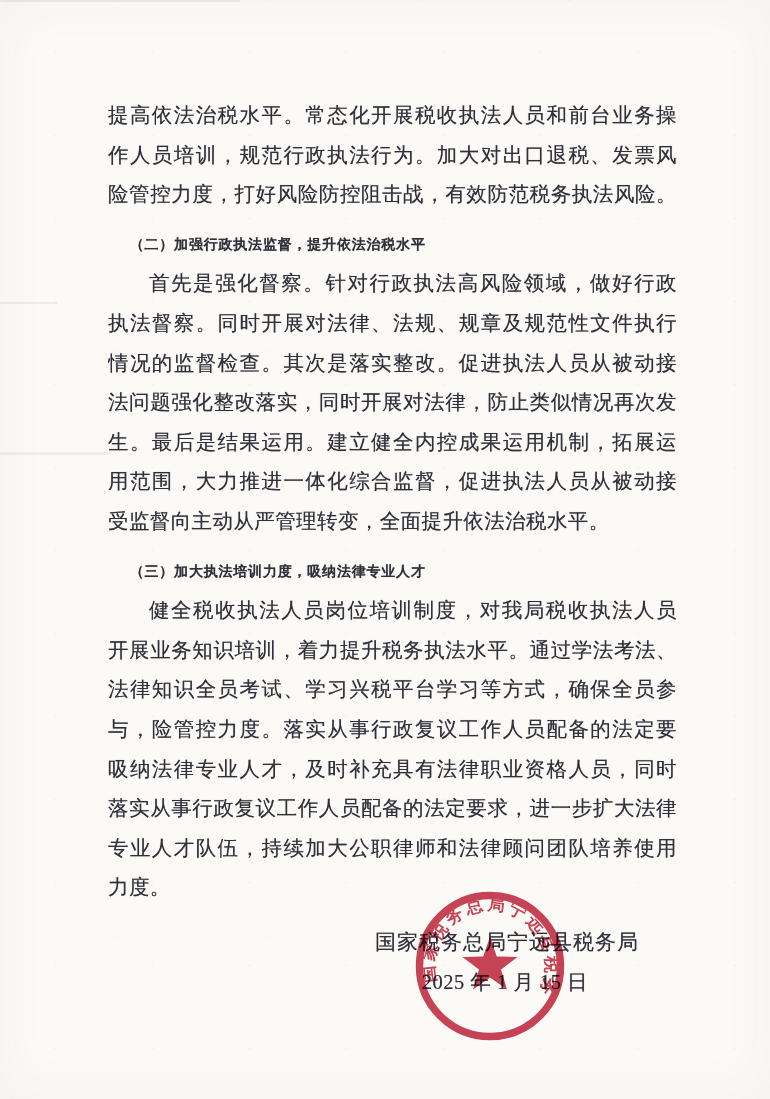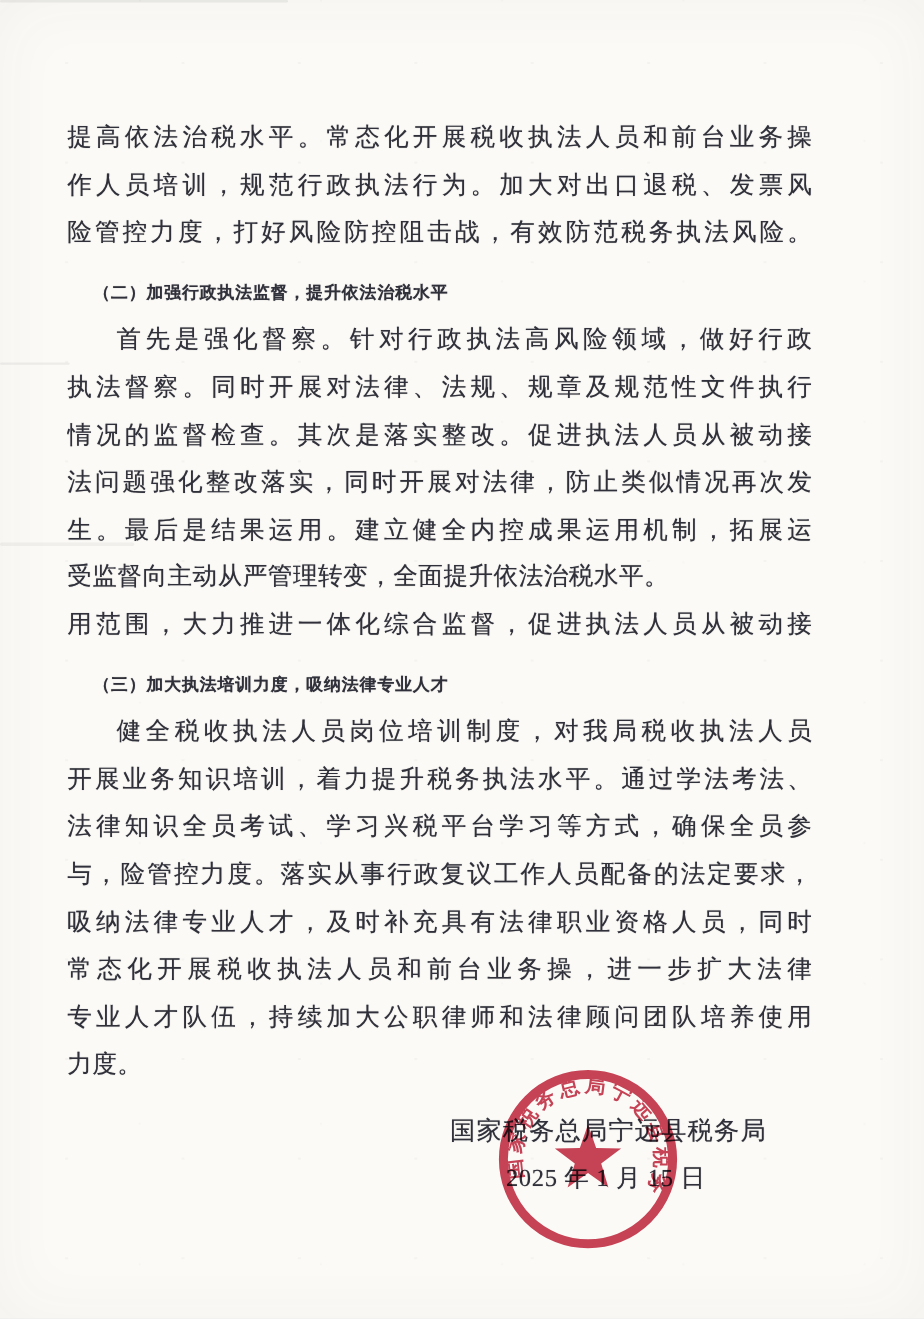--- a/index.html
+++ b/index.html
@@ -17,21 +17,21 @@
       radial-gradient(rgba(130,125,120,0.055) 1px, transparent 1.3px),
       radial-gradient(rgba(120,120,130,0.04) 1px, transparent 1.2px);
     background-size: 97px 83px, 151px 117px;
     background-position: 7px 11px, 41px 59px;
     box-shadow: inset 0 0 55px rgba(60,60,60,0.045);
     overflow: hidden;
     font-family: "Liberation Serif", "DejaVu Serif", serif;
     color: #30303a;
   }
   .doc {
-    padding: 96px 93px 0 56px;
+    padding: 96px 93px 0 108px;
   }
   .ln {
     margin: 0;
     height: 39.6px;
     line-height: 39.6px;
     font-size: 20.5px;
     letter-spacing: 0.4px;
     text-align: justify;
     text-align-last: justify;
     overflow: hidden;
@@ -113,29 +113,29 @@
   <main class="doc">
     <p class="ln">提高依法治税水平。常态化开展税收执法人员和前台业务操</p>
     <p class="ln">作人员培训，规范行政执法行为。加大对出口退税、发票风</p>
     <p class="ln">险管控力度，打好风险防控阻击战，有效防范税务执法风险。</p>
     <p class="ln h">（二）加强行政执法监督，提升依法治税水平</p>
     <p class="ln ind">首先是强化督察。针对行政执法高风险领域，做好行政</p>
     <p class="ln">执法督察。同时开展对法律、法规、规章及规范性文件执行</p>
     <p class="ln">情况的监督检查。其次是落实整改。促进执法人员从被动接</p>
     <p class="ln">法问题强化整改落实，同时开展对法律，防止类似情况再次发</p>
     <p class="ln">生。最后是结果运用。建立健全内控成果运用机制，拓展运</p>
+    <p class="ln">用范围，大力推进一体化综合监督，促进执法人员从被动接</p>
     <p class="ln plain">受监督向主动从严管理转变，全面提升依法治税水平。</p>
-    <p class="ln">用范围，大力推进一体化综合监督，促进执法人员从被动接</p>
     <p class="ln h">（三）加大执法培训力度，吸纳法律专业人才</p>
     <p class="ln ind">健全税收执法人员岗位培训制度，对我局税收执法人员</p>
     <p class="ln">开展业务知识培训，着力提升税务执法水平。通过学法考法、</p>
     <p class="ln">法律知识全员考试、学习兴税平台学习等方式，确保全员参</p>
     <p class="ln">与，险管控力度。落实从事行政复议工作人员配备的法定要求，</p>
     <p class="ln">吸纳法律专业人才，及时补充具有法律职业资格人员，同时</p>
-    <p class="ln">常态化开展税收执法人员和前台业务操，进一步扩大法律</p>
+    <p class="ln">落实从事行政复议工作人员配备的法定要求，进一步扩大法律</p>
     <p class="ln">专业人才队伍，持续加大公职律师和法律顾问团队培养使用</p>
     <p class="ln plain">力度。</p>
 
     <div class="sig-line">国家税务总局宁远县税务局</div>
     <div class="date-line">2025 年 1 月 15 日</div>
   </main>
 
   <div class="seal">
     <svg viewBox="0 0 154 154" xmlns="http://www.w3.org/2000/svg">
       <defs>

